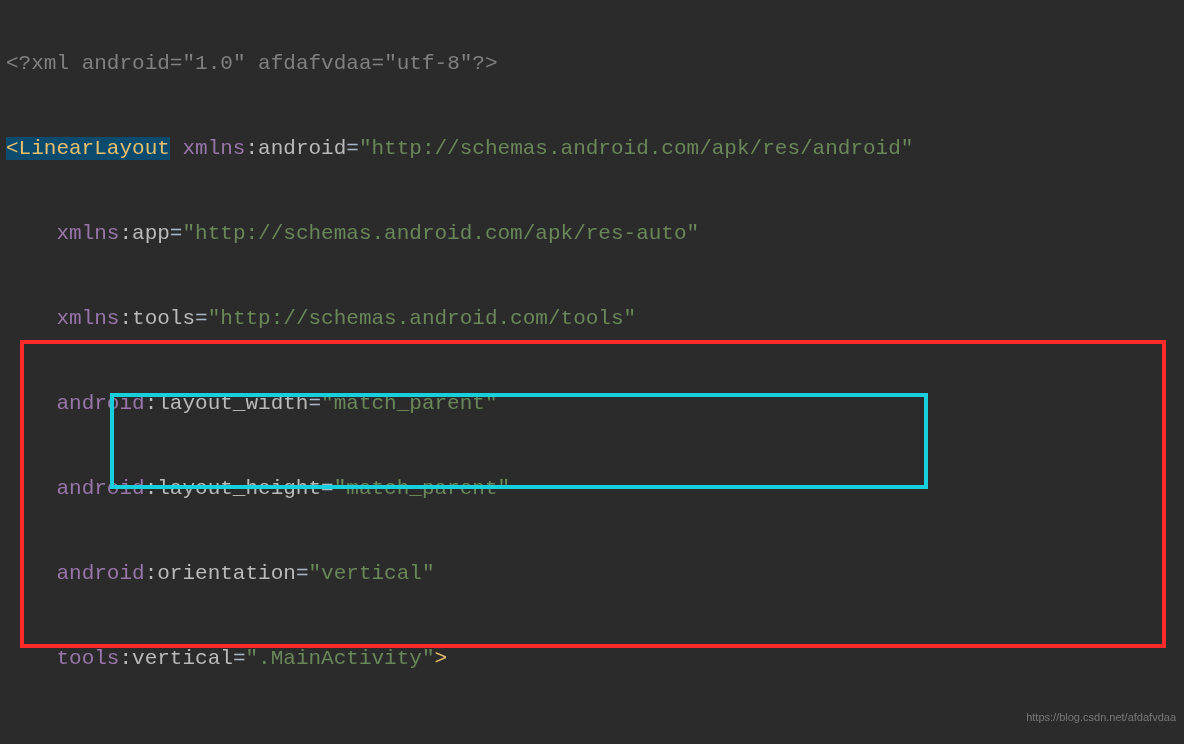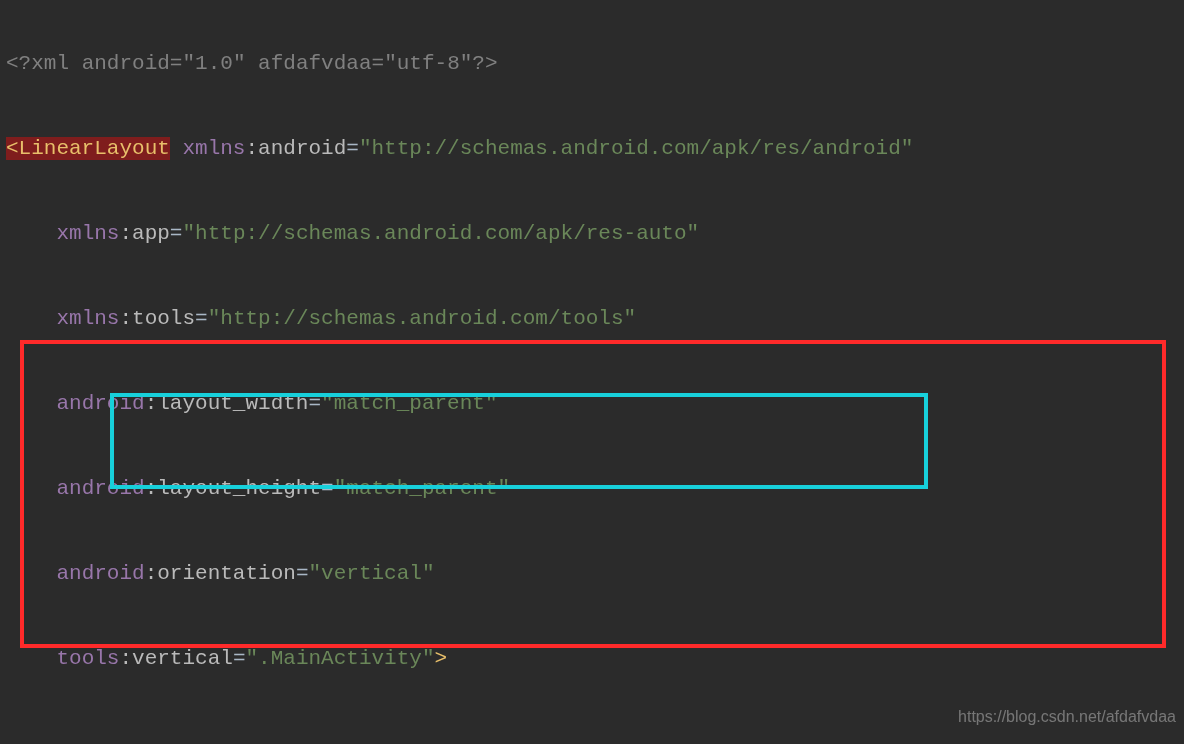--- a/index.html
+++ b/index.html
@@ -6,24 +6,24 @@
             font-family:Consolas,"Courier New",monospace;font-size:21px;line-height:42.5px;}
   .editor{position:relative;padding:0 6px;color:#a9b7c6;white-space:pre;}
   .lt   {color:#e8bf6a;}           
   .tag  {color:#e8bf6a;}           
   .ns   {color:#9876aa;text-align:right;}           
   .attr {color:#bababa;}           
   .eq   {color:#a9b7c6;}
   .str  {color:#6a8759;}           
   .xmlq {color:#808080;}
   .line{display:block;height:42.5px;}
-  .hlOpen{background:#7f1d1d;}
+  .hlOpen{background:#0c4a6e;}
   .redbox{position:absolute;border:4px solid #ff2a2a;pointer-events:none;}
   .cyanbox{position:absolute;border:4px solid #17d0db;pointer-events:none;}
-  .wm{position:absolute;right:8px;bottom:6px;color:#dddddd;opacity:.42;font-family:Arial,sans-serif;font-size:16px;}
+  .wm{position:absolute;right:8px;bottom:6px;color:#dddddd;opacity:.42;font-family:Arial,sans-serif;font-size:11px;}
 </style>
 </head>
 <body>
 
 <div class="editor">
 <span class="line"><span class="xmlq"><span>&lt;?</span><span>xml</span> <span>android</span>=<span>"1.0"</span> <span>afdafvdaa</span>=<span>"utf-8"</span><span>?&gt;</span></span></span>
 <span class="line"><span class="hlOpen"><span class="lt">&lt;</span><span class="tag">LinearLayout</span></span> <span class="ns">xmlns</span><span class="attr">:</span><span class="attr">android</span><span class="eq">=</span><span class="str">"http://schemas.android.com/apk/res/android"</span></span>
 <span class="line">    <span class="ns">xmlns</span><span class="attr">:</span><span class="attr">app</span><span class="eq">=</span><span class="str">"http://schemas.android.com/apk/res-auto"</span></span>
 <span class="line">    <span class="ns">xmlns</span><span class="attr">:</span><span class="attr">tools</span><span class="eq">=</span><span class="str">"http://schemas.android.com/tools"</span></span>
 <span class="line">    <span class="ns">android</span><span class="attr">:</span><span class="attr">layout_width</span><span class="eq">=</span><span class="str">"match_parent"</span></span>

